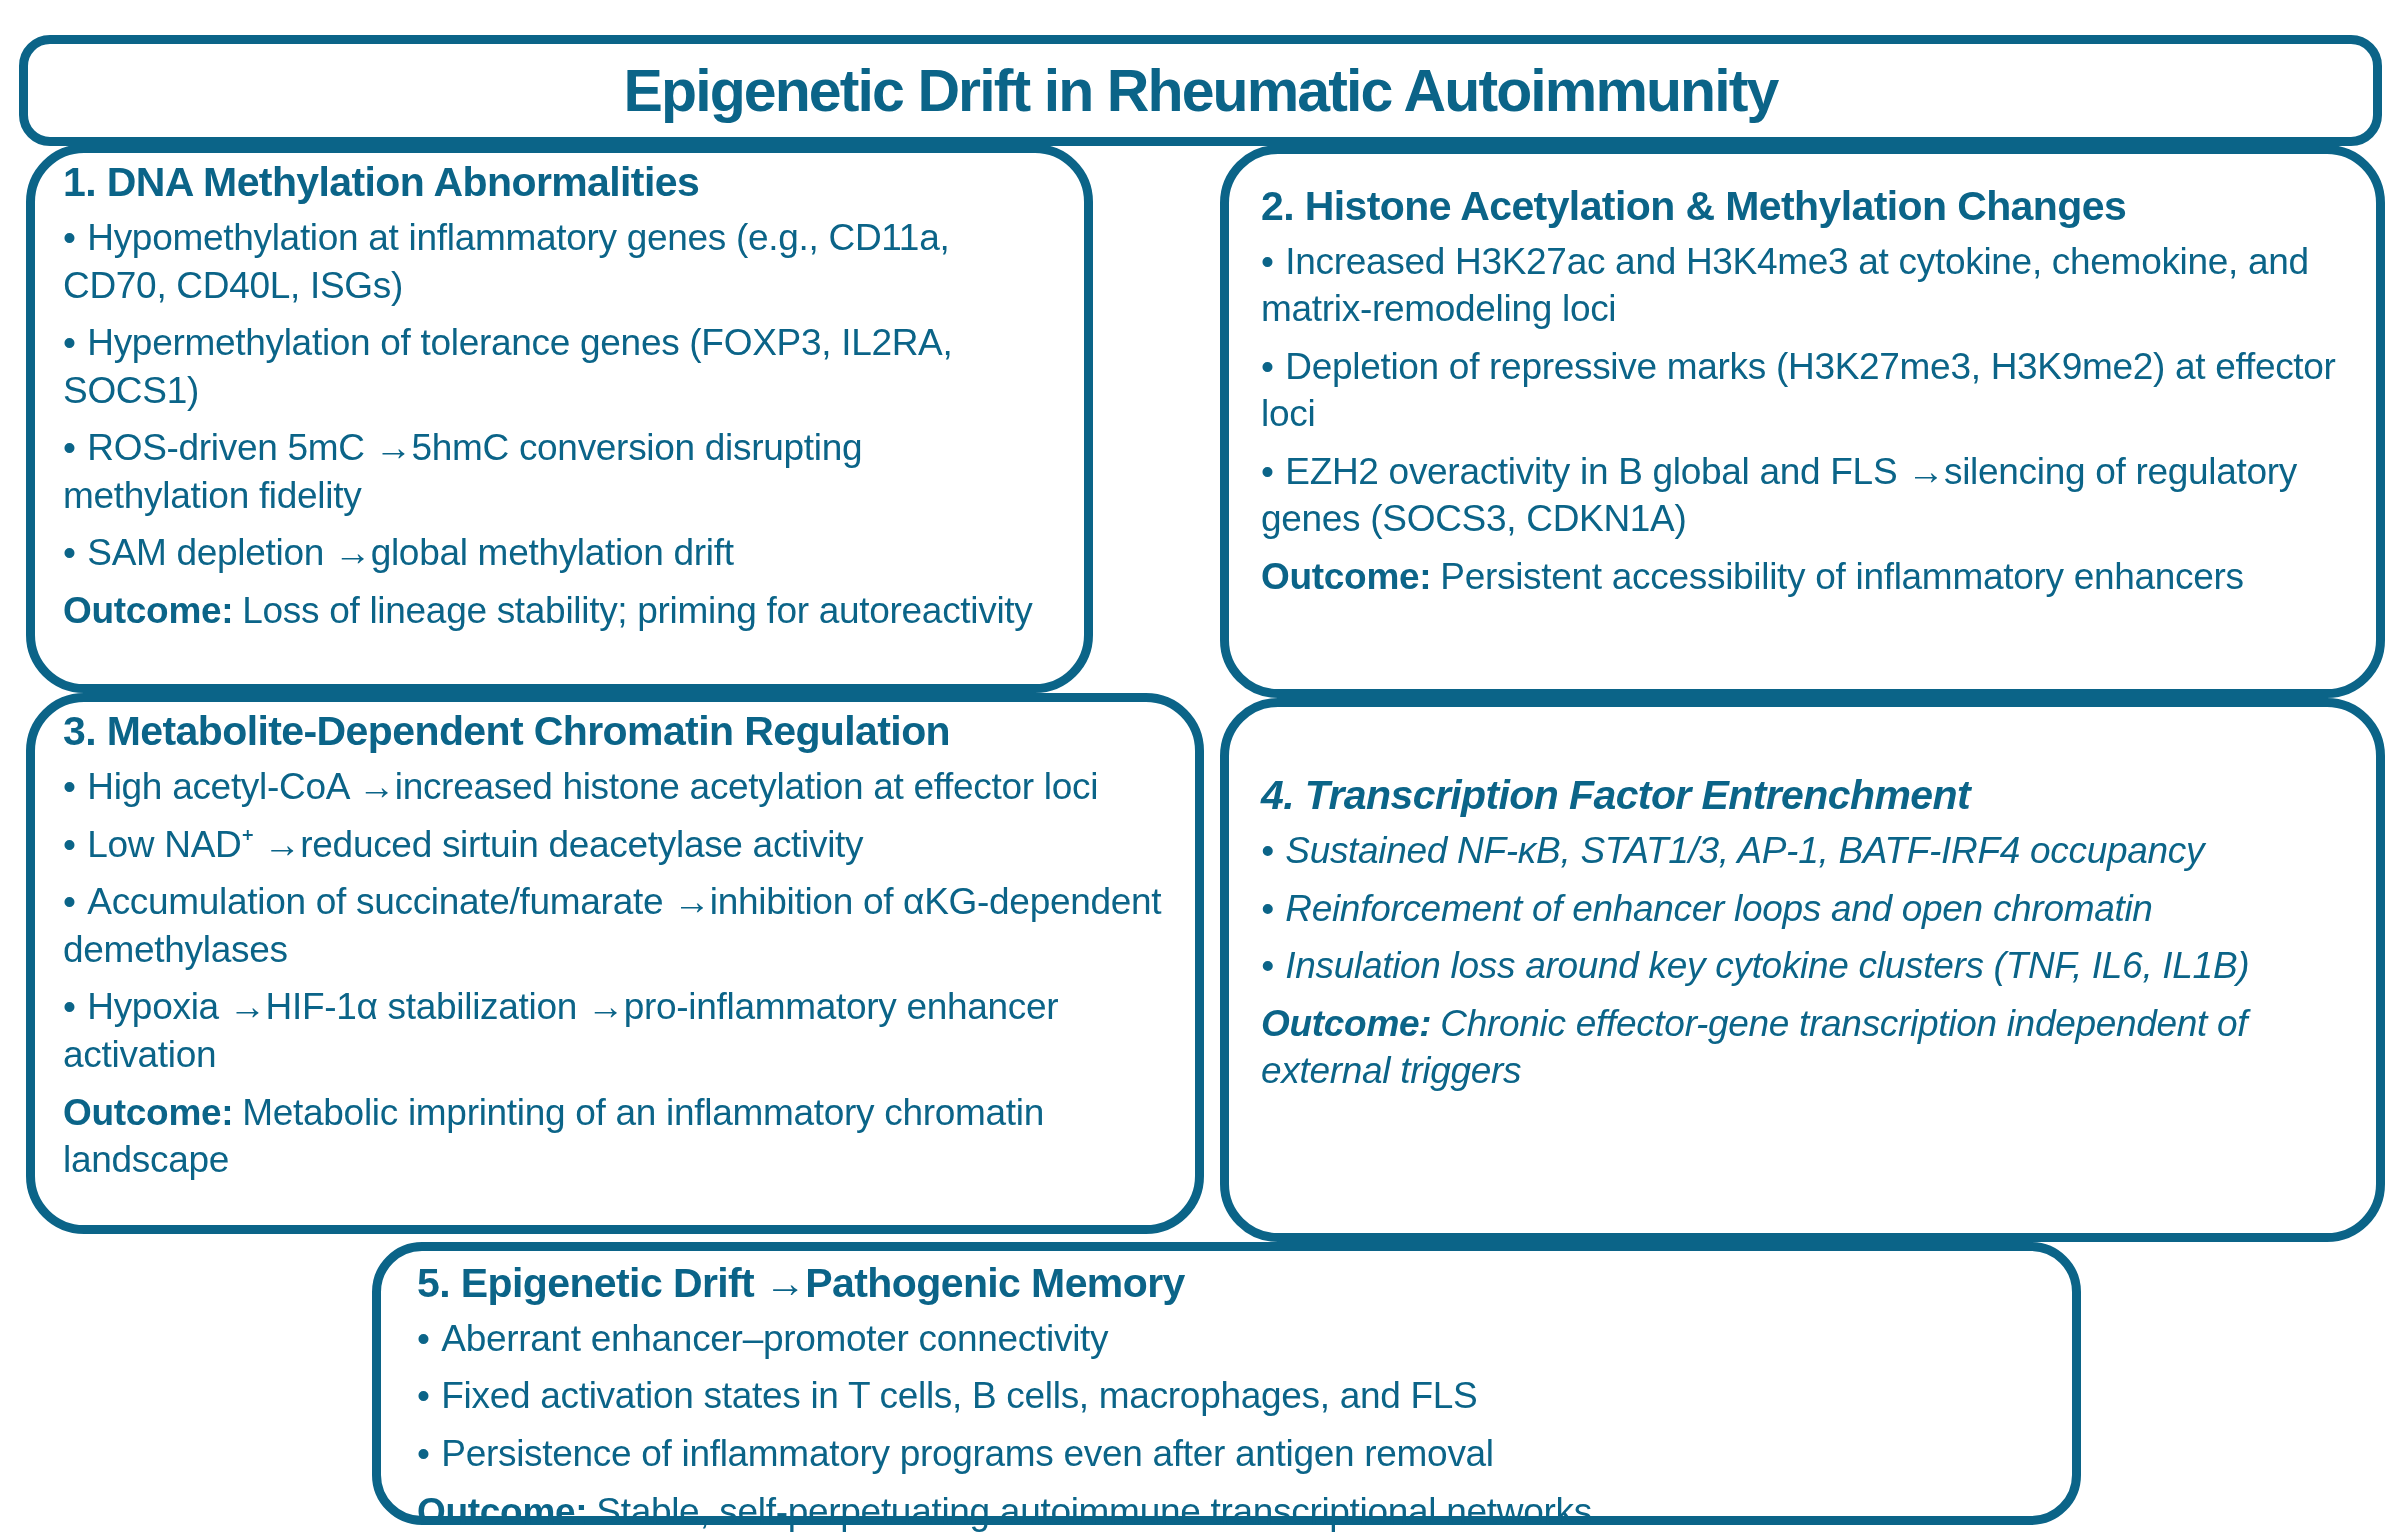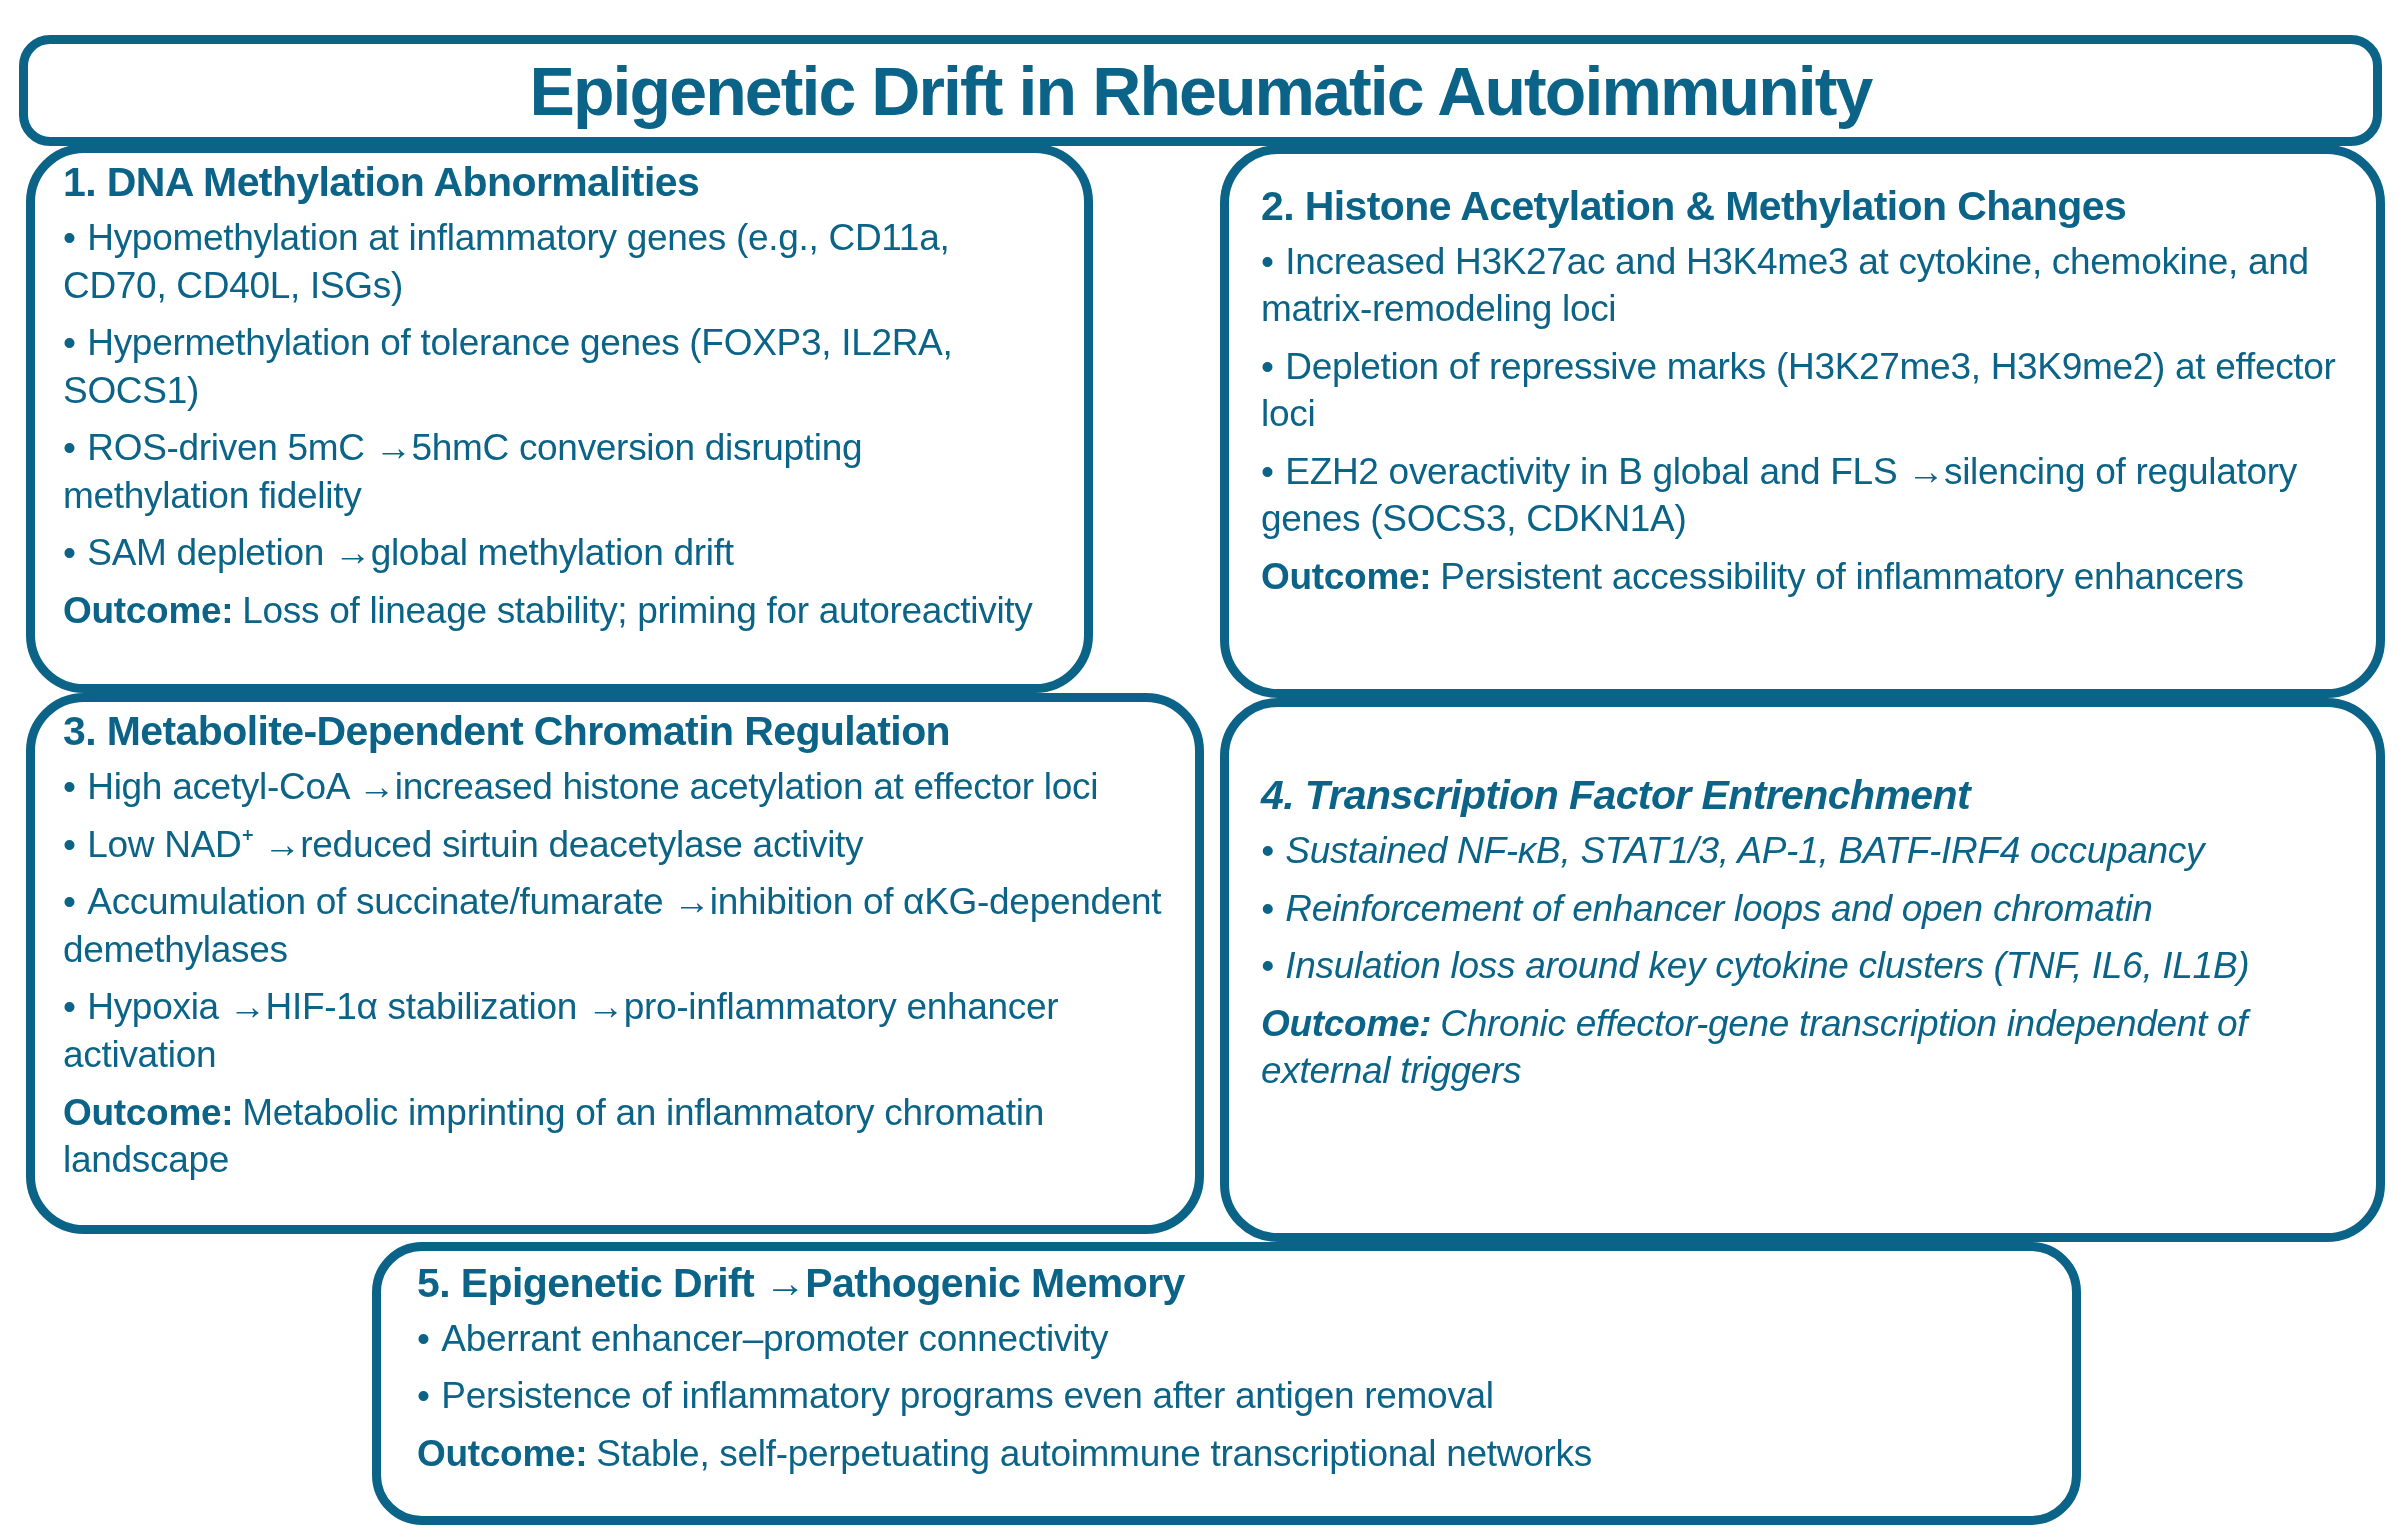--- a/index.html
+++ b/index.html
@@ -11,21 +11,21 @@
   }
   .panel{
     position:absolute;background:var(--bg);
     border:9.6px solid var(--accent);box-sizing:border-box;
   }
   #title-box{
     left:19px;top:35px;width:2363px;height:111px;border-radius:31px;
     display:flex;align-items:center;justify-content:center;z-index:2;
   }
   #title-box h1{
-    margin:12px;font-size:68px;font-weight:bold;letter-spacing:-1.9px;white-space:nowrap;
+    margin:12px;font-size:59px;font-weight:bold;letter-spacing:-1.9px;white-space:nowrap;
   }
   .box h2{
     margin:0 0 7.7px 0;font-size:41px;font-weight:bold;letter-spacing:-0.6px;line-height:1.18;
   }
   .box p{
     margin:0 0 10.3px 0;font-size:37px;line-height:1.28;letter-spacing:-0.3px;
   }
   .bullet-marker{margin-right:11.6px;}
   .outcome-label{font-weight:bold;margin-right:9px;text-align:right;}
   #box1{left:26px;  top:144px; width:1067px;height:549px;border-radius:58px;padding:5.1px 31px 0 28px;z-index:1;}
@@ -73,18 +73,19 @@
     <h2>4. Transcription Factor Entrenchment</h2>
     <p><span class="bullet-marker">•</span><span>Sustained NF-κB, STAT1/3, AP-1, BATF-IRF4 occupancy</span></p>
     <p><span class="bullet-marker">•</span><span>Reinforcement of enhancer loops and open chromatin</span></p>
     <p><span class="bullet-marker">•</span><span>Insulation loss around key cytokine clusters (TNF, IL6, IL1B)</span></p>
     <p><span class="outcome-label">Outcome:</span><span>Chronic effector-gene transcription independent of external triggers</span></p>
   </section>
 
   <section class="panel box" id="box5">
     <h2>5. Epigenetic Drift →Pathogenic Memory</h2>
     <p><span class="bullet-marker">•</span><span>Aberrant enhancer–promoter connectivity</span></p>
+    <p><span class="bullet-marker">•</span><span>Fixed activation states in T cells, B cells, macrophages, and FLS</span></p>
     <p><span class="bullet-marker">•</span><span>Persistence of inflammatory programs even after antigen removal</span></p>
     <p><span class="outcome-label">Outcome:</span><span>Stable, self-perpetuating autoimmune transcriptional networks</span></p>
   </section>
 
 </main>
 
 
 </body></html>

